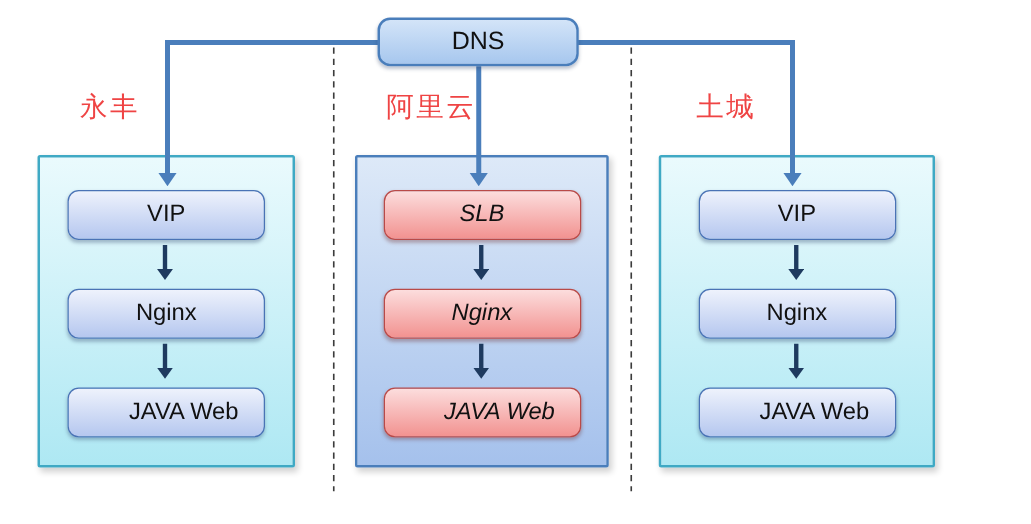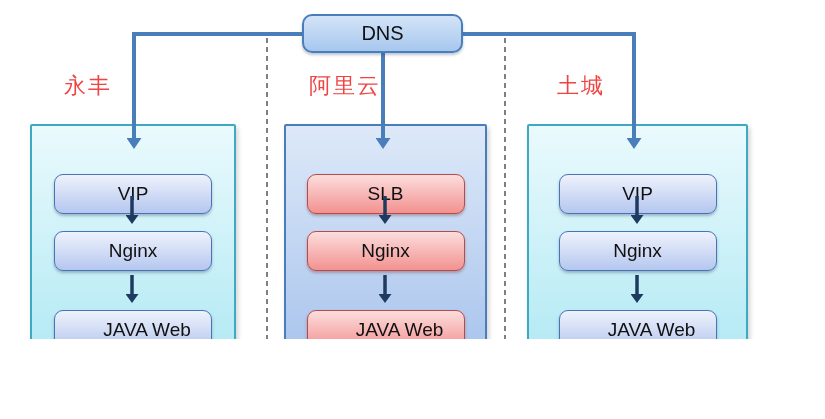--- a/index.html
+++ b/index.html
@@ -3,21 +3,21 @@
 <meta charset="utf-8">
 <style>
   html, body {
     margin: 0;
     padding: 0;
     background: #ffffff;
   }
   .canvas {
     position: relative;
     width: 825px;
-    height: 339px;
+    height: 419px;
     background: #ffffff;
     overflow: hidden;
     font-family: "Liberation Sans", "DejaVu Sans", sans-serif;
     color: var(--text, #111111);
   }
   .canvas * { box-sizing: border-box; }
 
   svg.wires {
     position: absolute;
     left: 0; top: 0;
@@ -83,34 +83,35 @@
   .panel-3 { left: 527px; width: 221px; }
   .panel.cyan {
     border: 2px solid var(--cyan-border, #3fa9c4);
     background: linear-gradient(180deg, var(--cyan-top, #eafafd), var(--cyan-bottom, #aee8f3));
     box-shadow: 2px 3px 5px rgba(0, 0, 0, 0.18);
   }
   .panel.bluep {
     border: 2px solid var(--wire-blue, #4a7ebb);
     background: linear-gradient(180deg, var(--blue-panel-top, #dde9f8), var(--blue-panel-bottom, #a5c1ec));
     box-shadow: 2px 3px 5px rgba(0, 0, 0, 0.18);
+    font-style: italic;
   }
 
   .node {
     position: absolute;
     left: 50%;
     width: 158px; height: 40px;
     margin-left: -79px;
     border-radius: 9px;
     display: flex; align-items: center; justify-content: center;
     font-size: 19px;
     color: var(--text, #111111);
     white-space: nowrap;
   }
-  .n1 { top: 26px; margin-top: 22px; }
+  .n1 { top: 26px; }
   .n2 { top: 105px; }
   .n3 { top: 184px; padding-left: 28px; }
   .node.blue {
     border: 1.5px solid var(--node-blue-border, #4a73b5);
     background: linear-gradient(180deg, var(--node-blue-top, #eef2fc), var(--node-blue-bottom, #b5c7ef));
     box-shadow: 0 2px 3px rgba(50, 70, 110, 0.35);
   }
   .node.red {
     border: 1.5px solid var(--node-red-border, #b94a48);
     background: linear-gradient(180deg, var(--node-red-top, #fcdddd), var(--node-red-bottom, #f29290));

